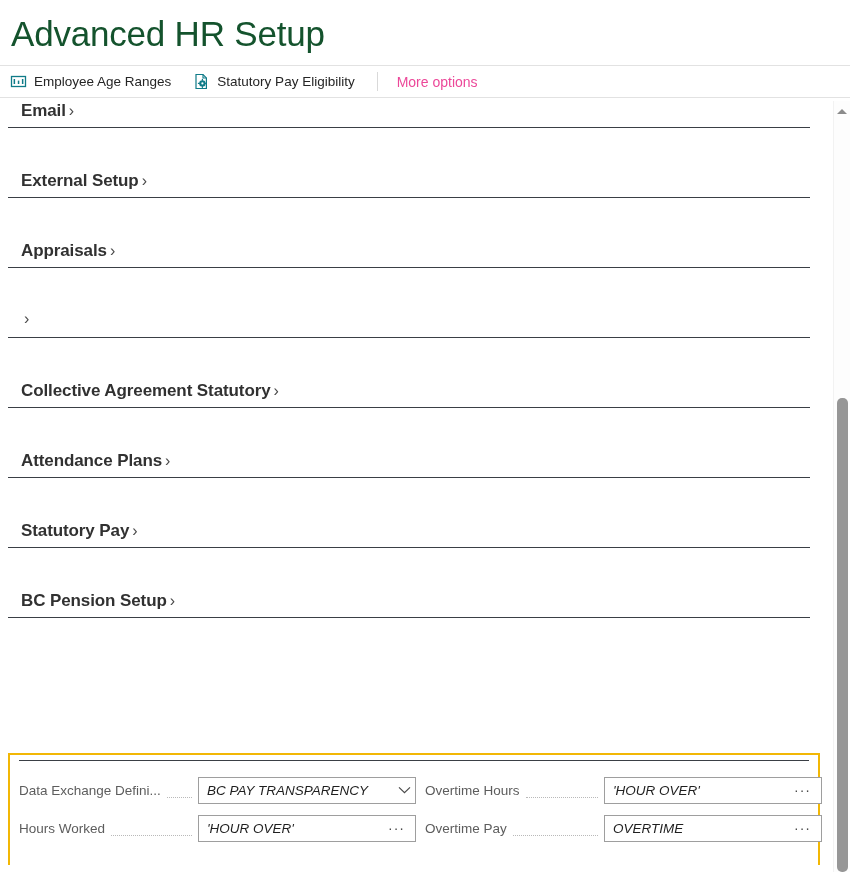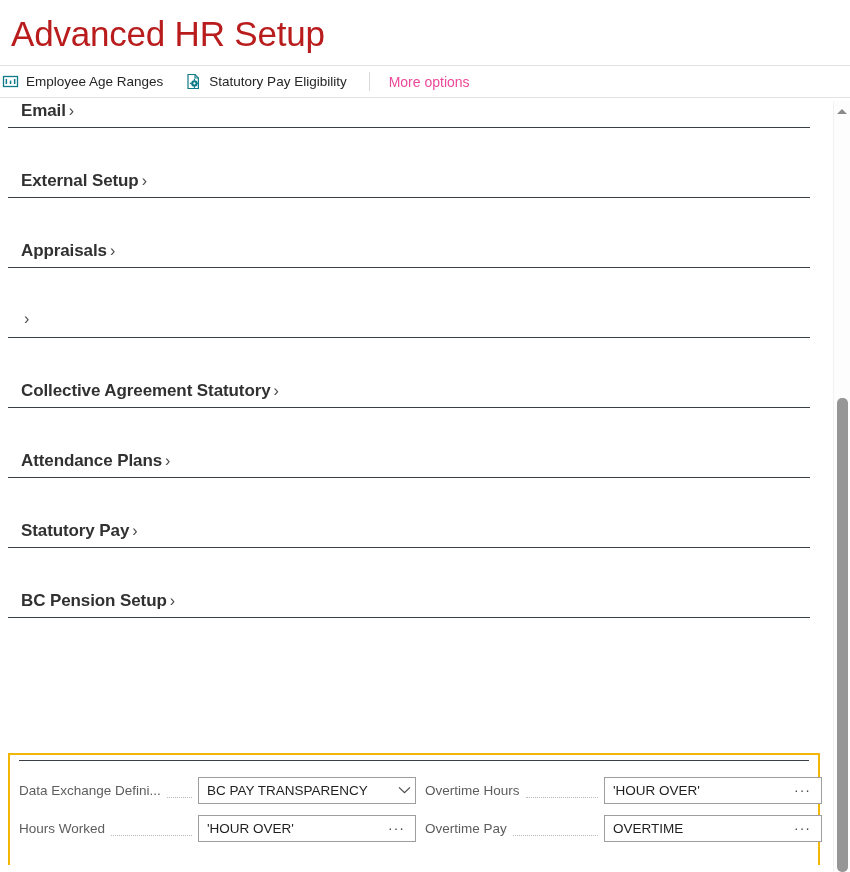--- a/index.html
+++ b/index.html
@@ -13,35 +13,35 @@
     font-family: "Liberation Sans", sans-serif;
     color: #2b2b2b;
     overflow: hidden;
     position: relative;
   }
 
   
   .page-title {
     font-size: 35px;
     font-weight: 300;
-    color: #b91c1c;
+    color: #14532d;
     letter-spacing: -0.2px;
     padding: 9px 0 0 11px;
     line-height: 50px;
     white-space: nowrap;
   }
 
   
   .command-bar {
     height: 33px;
     border-top: 1px solid #e2e2e2;
     border-bottom: 1px solid #e2e2e2;
     display: flex;
     align-items: center;
-    padding-left: 2px;
+    padding-left: 10px;
     box-sizing: border-box;
     margin-top: 6px;
   }
   .cmd-item {
     display: flex;
     align-items: center;
     font-size: 13.5px;
     color: #252525;
     white-space: nowrap;
     margin-right: 22px;
@@ -178,20 +178,21 @@
     flex: 0 0 auto;
     cursor: text;
   }
   .ctl .val {
     font-size: 13.5px;
     color: #1f1f1f;
     padding-left: 8px;
     flex: 1 1 auto;
     white-space: nowrap;
     overflow: hidden;
+    font-style: italic;
   }
   .ctl .ell {
     font-size: 14px;
     color: #4a4a4a;
     padding-right: 10px;
     letter-spacing: 1px;
     line-height: 8px;
     cursor: pointer;
   }
   .ctl .caret {

